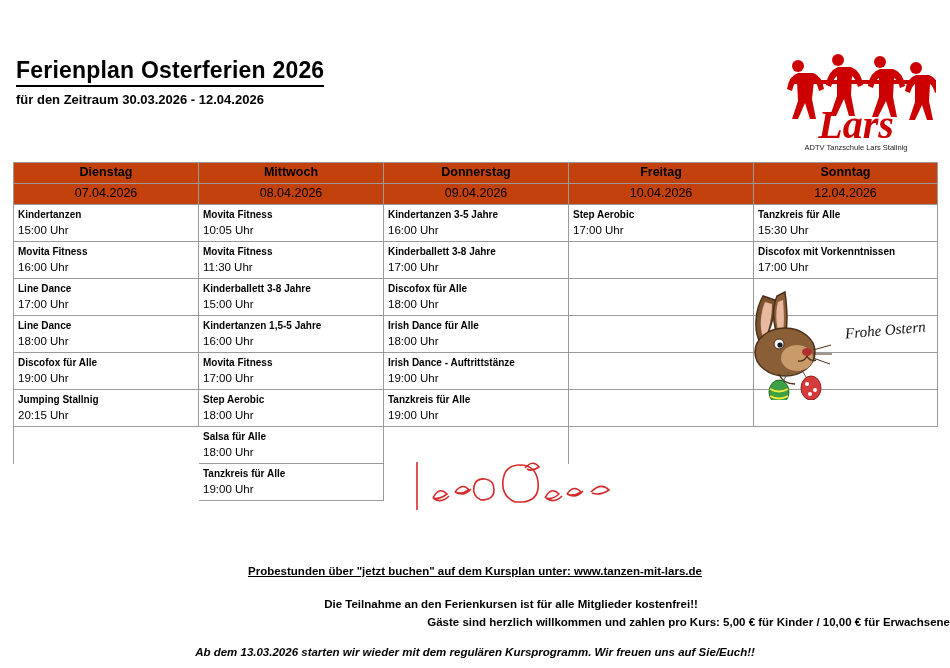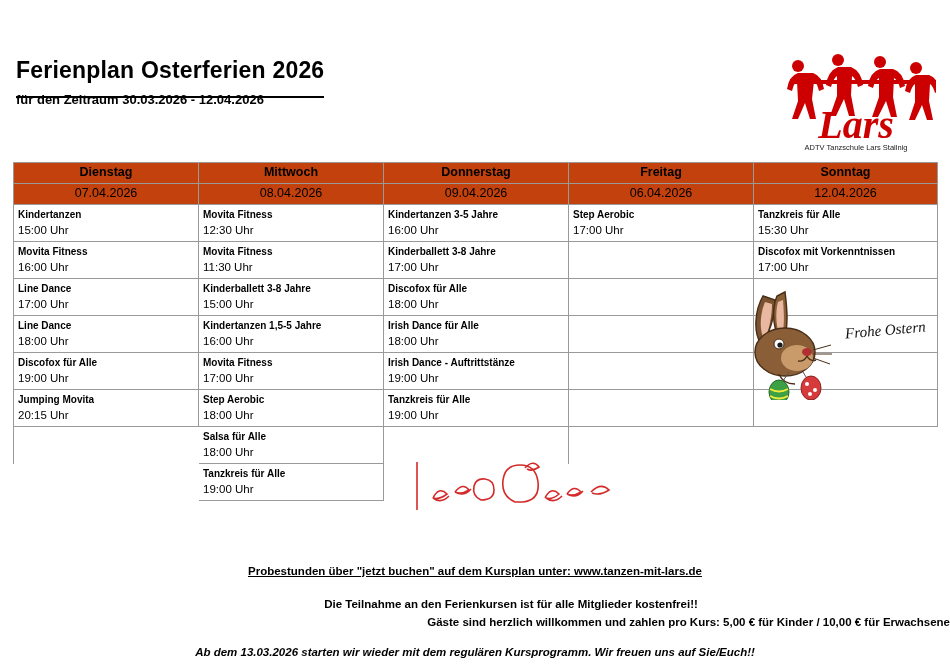--- a/index.html
+++ b/index.html
@@ -23,21 +23,21 @@
 
   
   .title {
     position: absolute;
     left: 16px;
     top: 58px;
     font-size: 23px;
     font-weight: bold;
     letter-spacing: 0.2px;
     border-bottom: 2px solid #000;
-    padding-bottom: 13px;
+    padding-bottom: 2px;
     display: inline-block;
     line-height: 1.1;
     white-space: nowrap;
   }
   .subtitle {
     position: absolute;
     left: 16px;
     top: 92px;
     font-size: 13px;
     font-weight: bold;
@@ -185,33 +185,33 @@
         <th>Dienstag</th>
         <th>Mittwoch</th>
         <th>Donnerstag</th>
         <th>Freitag</th>
         <th>Sonntag</th>
       </tr>
       <tr>
         <th class="date">07.04.2026</th>
         <th class="date">08.04.2026</th>
         <th class="date">09.04.2026</th>
-        <th class="date">06.04.2026</th>
+        <th class="date">10.04.2026</th>
         <th class="date">12.04.2026</th>
       </tr>
     </thead>
     <tbody>
       <tr>
         <td class="cell">
             <div class="line1">Kindertanzen</div>
             <div class="line2">15:00 Uhr</div>
           </td>
         <td class="cell">
             <div class="line1">Movita Fitness</div>
-            <div class="line2">12:30 Uhr</div>
+            <div class="line2">10:05 Uhr</div>
           </td>
         <td class="cell">
             <div class="line1">Kindertanzen 3-5 Jahre</div>
             <div class="line2">16:00 Uhr</div>
           </td>
         <td class="cell">
             <div class="line1">Step Aerobic</div>
             <div class="line2">17:00 Uhr</div>
           </td>
         <td class="cell">
@@ -302,21 +302,21 @@
             <div class="line1"></div>
             <div class="line2"></div>
           </td>
         <td class="cell">
             <div class="line1"></div>
             <div class="line2"></div>
           </td>
       </tr>
       <tr>
         <td class="cell">
-            <div class="line1">Jumping Movita</div>
+            <div class="line1">Jumping Stallnig</div>
             <div class="line2">20:15 Uhr</div>
           </td>
         <td class="cell">
             <div class="line1">Step Aerobic</div>
             <div class="line2">18:00 Uhr</div>
           </td>
         <td class="cell">
             <div class="line1">Tanzkreis für Alle</div>
             <div class="line2">19:00 Uhr</div>
           </td>

